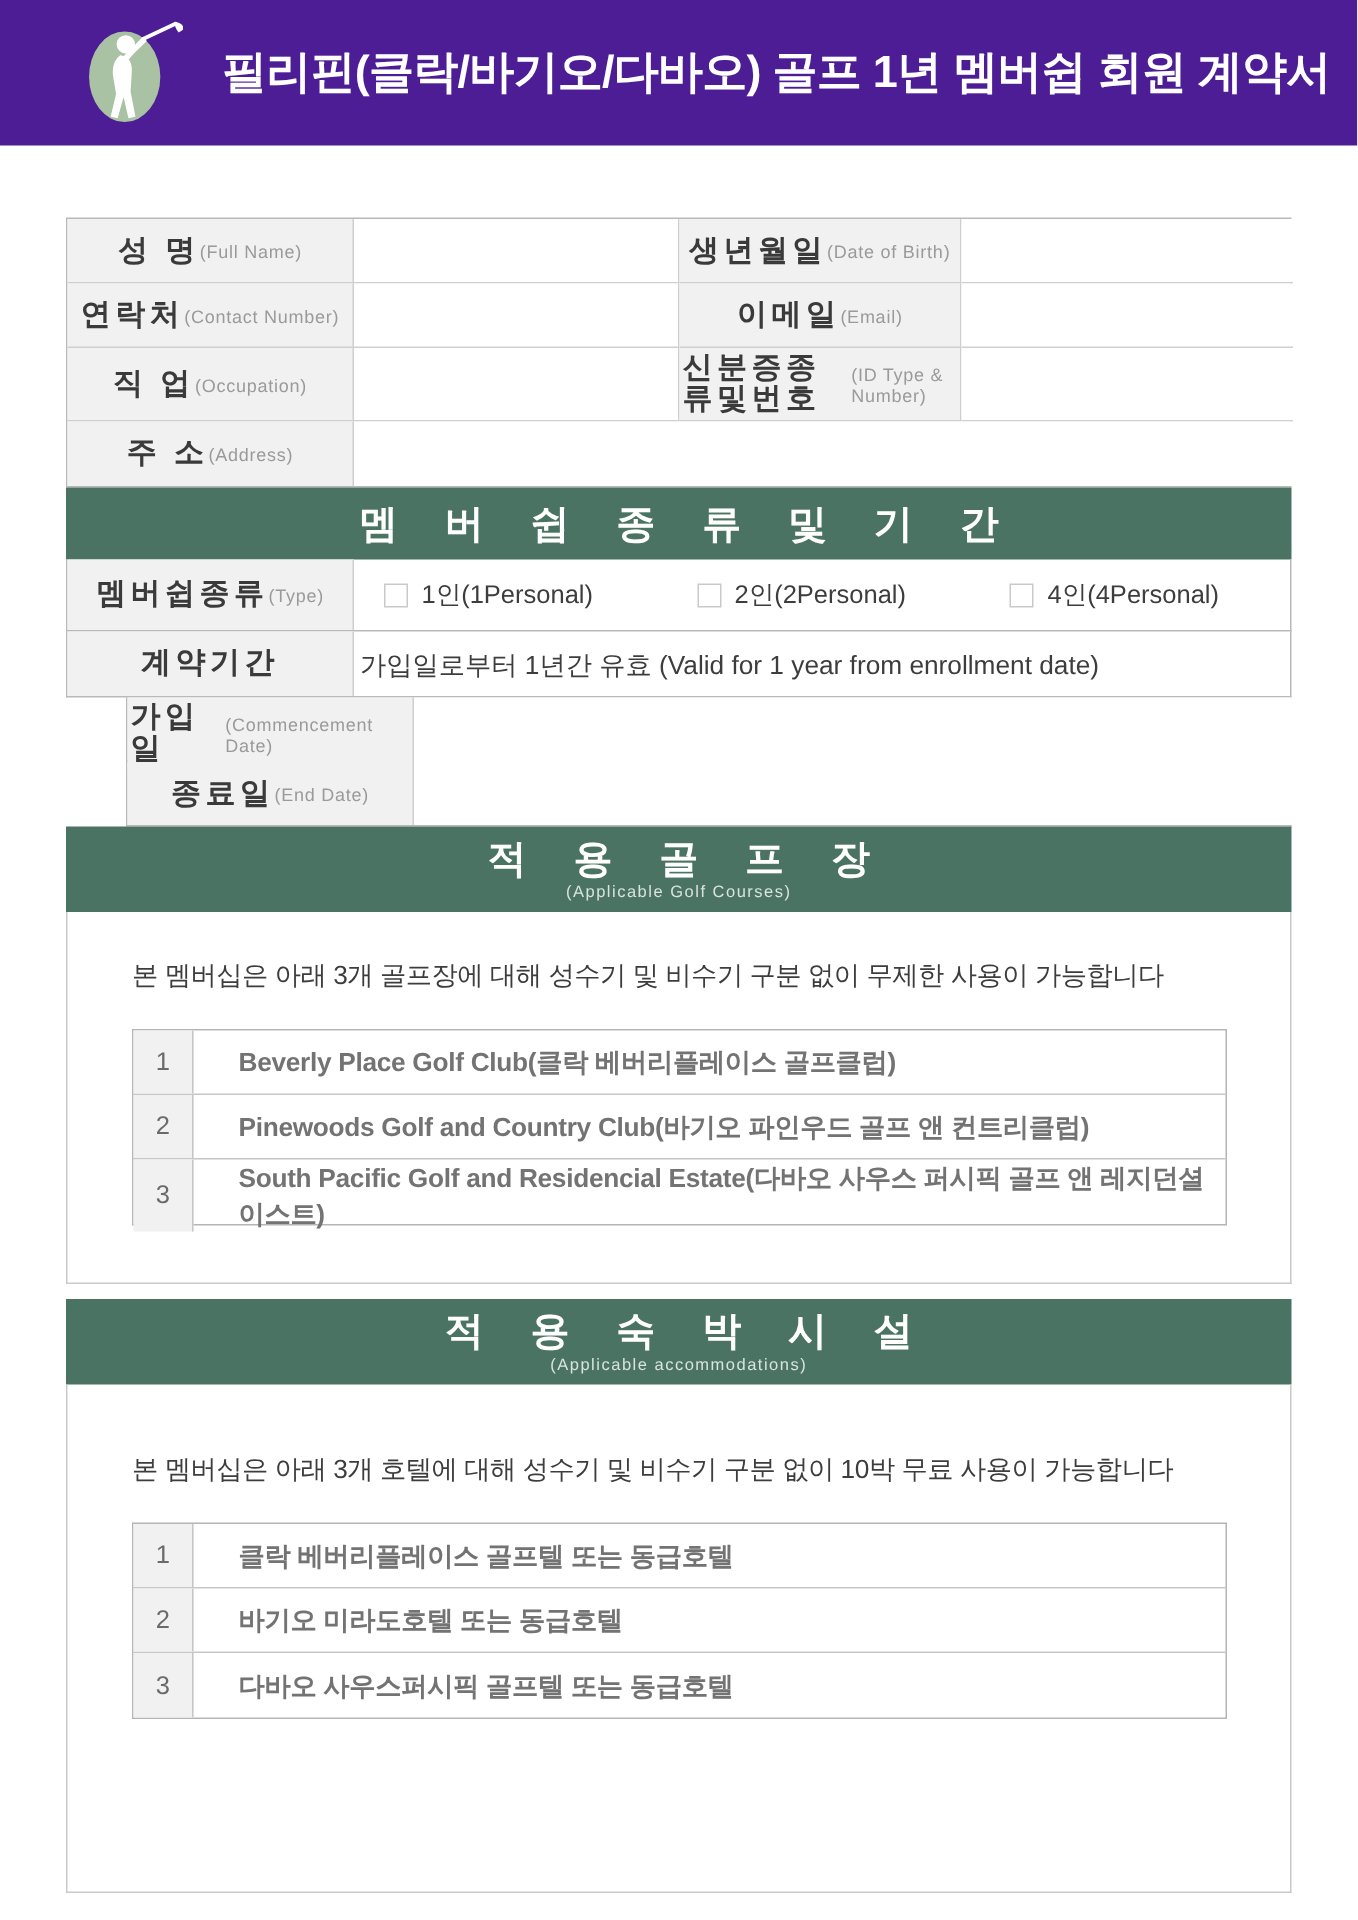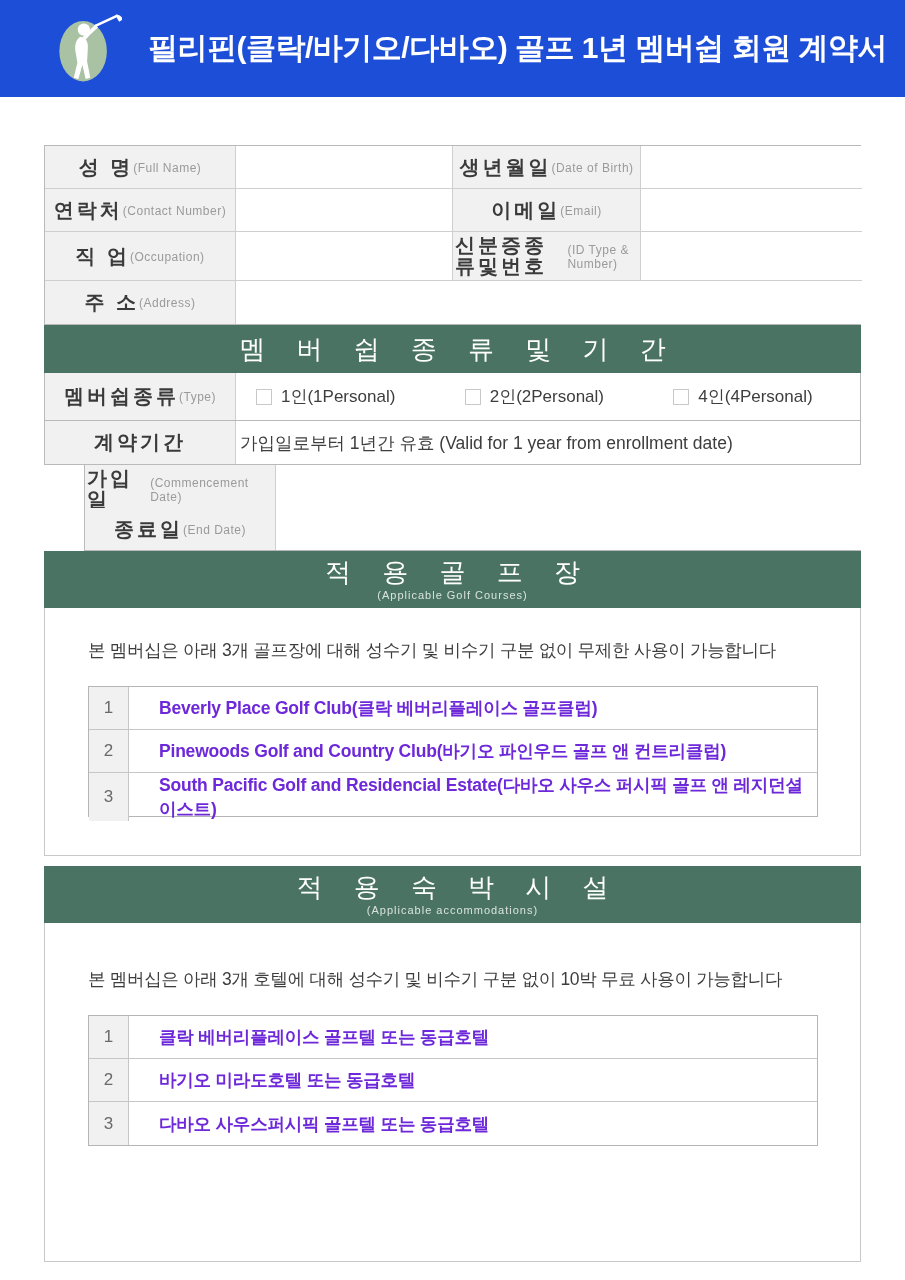--- a/index.html
+++ b/index.html
@@ -1,20 +1,20 @@
 <!DOCTYPE html>
 <html><head>
 <meta charset="utf-8">
 <style>
   * { margin:0; padding:0; box-sizing:border-box; }
   body { background:#ffffff; font-family:"Liberation Sans", sans-serif; }
   .page { width:905px; height:1280px; background:#fff; position:relative; overflow:hidden; }
 
   
-  .header { height:97px; background:#1d4ed8; display:flex; align-items:center; padding-left:50px; }
+  .header { height:97px; background:#4c1d95; display:flex; align-items:center; padding-left:50px; }
   .logo { width:72px; height:80px; flex:0 0 auto; margin-right:26px; display:flex; align-items:center; }
   .title { color:#ffffff; font-size:30px; font-weight:800; letter-spacing:-0.5px; white-space:nowrap; }
 
   .content { width:817px; margin:0 auto; }
   .spacer-top { height:48px; }
 
   
   .form-table { display:grid; grid-template-columns:191px 217px 188px 221px; border:1px solid #b9b9b9; }
   .cell { border-right:1px solid #cfcfcf; border-bottom:1px solid #cfcfcf; min-height:43px; }
   .cell:nth-child(4n) { border-right:none; }
@@ -22,21 +22,21 @@
   .lbl { background:#f2f1f2; display:flex; flex-direction:row; justify-content:center; align-items:center; padding:3px 2px; }
   .lbl .k { font-size:20px; font-weight:700; color:#3a3a3a; letter-spacing:3px; line-height:1.05; }
   .lbl .e { font-size:12px; color:#9a9a9a; letter-spacing:0.5px; margin-top:1px; }
   .val { background:#ffffff; }
   .span3 { grid-column:2 / 5; border-right:none; }
 
   
   .band { background:#4a7364; color:#fff; display:flex; flex-direction:column; justify-content:center; align-items:center; }
   .band-1 { height:48px; }
   .band-2 { height:57px; }
-  .band-title { font-size:26px; font-weight:400; letter-spacing:12px; text-indent:12px; line-height:1.1; }
+  .band-title { font-size:26px; font-weight:700; letter-spacing:12px; text-indent:12px; line-height:1.1; }
   .band-sub { font-size:11px; color:#d9e4dd; letter-spacing:1px; margin-top:2px; }
 
   
   .m-row { display:grid; grid-template-columns:191px 626px; border:1px solid #b9b9b9; border-top:none; }
   .m-row .lbl { border-right:1px solid #cfcfcf; }
   .row-type { height:48px; }
   .row-term { height:44px; }
   .row-date { height:43px;margin-left:40px; }
   .opts { display:flex; align-items:center; }
   .opt { flex:1; display:flex; align-items:center; padding-left:20px; }
@@ -48,21 +48,21 @@
   .sec-box { border:1px solid #c9c9c9; border-top:none; }
   .box-golf { height:248px; }
   .box-hotel { height:339px; }
   .sec-desc { font-size:17.5px; color:#3d3d3d; margin-left:43px; letter-spacing:-0.3px; }
   .desc-golf { padding-top:30px; }
   .desc-hotel { padding-top:44px; }
   .list-table { width:730px; margin:24px 0 0 43px; border:1px solid #b5b5b5; }
   .list-row { display:grid; grid-template-columns:40px 689px; border-bottom:1px solid #c6c6c6; height:43px; }
   .list-row:last-child { border-bottom:none; }
   .num { background:#f2f1f2; border-right:1px solid #c6c6c6; display:flex; align-items:center; justify-content:center; font-size:17px; color:#6a6a6a; }
-  .item-name { display:flex; align-items:center; padding-left:30px; font-size:17.5px; font-weight:700; color:#6d28d9; letter-spacing:-0.2px; }
+  .item-name { display:flex; align-items:center; padding-left:30px; font-size:17.5px; font-weight:700; color:#737373; letter-spacing:-0.2px; }
 
   .gap { height:10px; }
   .footer { text-align:center; margin-top:28px; font-size:15px; color:#5a5a5a; letter-spacing:3px; }
 </style>
 </head>
 <body>
 
 <div class="page">
 
   <div class="header">

